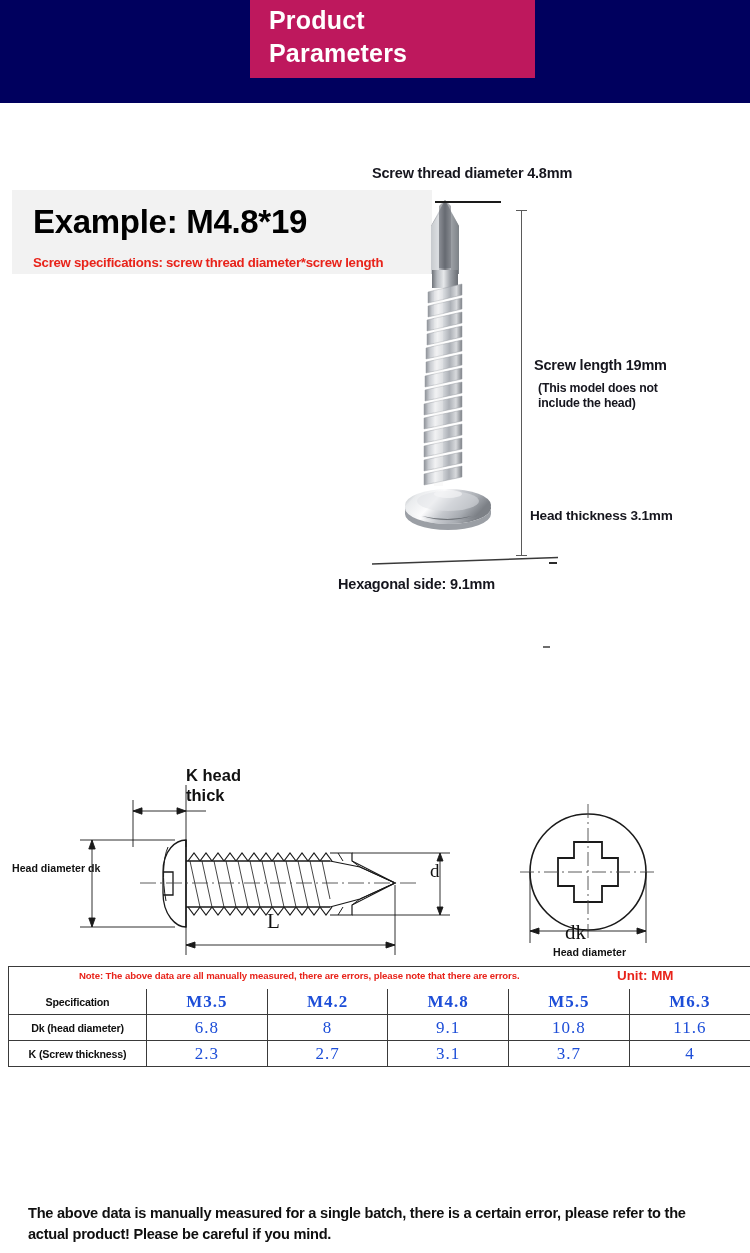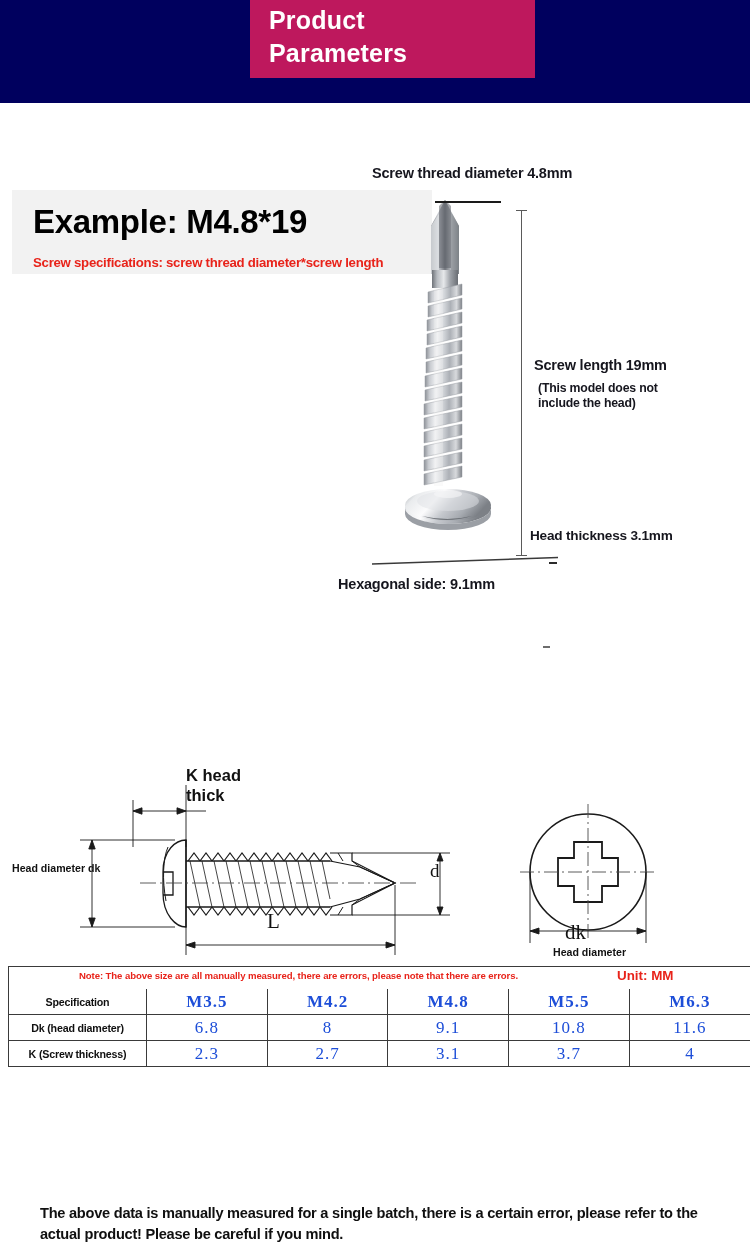--- a/index.html
+++ b/index.html
@@ -88,21 +88,20 @@
   }
   .ann-length-note {
     left: 538px; top: 381px;
     font-size: 12.3px;
     line-height: 15px;
     white-space: pre-line;
   }
   .ann-headthk {
     left: 530px; top: 508px;
     font-size: 13.6px;
-    margin-top: 20px;
   }
   .ann-hex {
     left: 338px; top: 576px;
     font-size: 14.5px;
   }
 
   .rule-thread {
     position: absolute;
     left: 435px; top: 201px;
     width: 66px; height: 0;
@@ -252,21 +251,21 @@
   table.spec td.spec-name {
     font-weight: bold;
   }
   table.spec tr:first-child td {
     border-top: none;
   }
 
   
   .footer {
     position: absolute;
-    left: 40px; top: 1203px;
+    left: 28px; top: 1203px;
     width: 700px;
     font-size: 14.6px;
     font-weight: bold;
     color: #101010;
     line-height: 21px;
     letter-spacing: -0.25px;
     white-space: pre-line;
   }
 </style>
 </head>
@@ -466,21 +465,21 @@
 <div class="tech-label lbl-khead">K head
 thick</div>
 <div class="tech-label lbl-dk-left">Head diameter dk</div>
 <div class="tech-label lbl-L">L</div>
 <div class="tech-label lbl-d">d</div>
 <div class="tech-label lbl-dk-bottom">dk</div>
 <div class="tech-label lbl-headdia">Head diameter</div>
 
 <div class="table-wrap">
   <div class="note-row">
-    <div class="note-text">Note: The above size are all manually measured, there are errors, please note that there are errors.</div>
+    <div class="note-text">Note: The above data are all manually measured, there are errors, please note that there are errors.</div>
     <div class="unit-text">Unit: MM</div>
   </div>
   <table class="spec">
     <tbody>
       <tr>
         <td>Specification</td>
         <td class="val spec-name">M3.5</td>
         <td class="val spec-name">M4.2</td>
         <td class="val spec-name">M4.8</td>
         <td class="val spec-name">M5.5</td>

